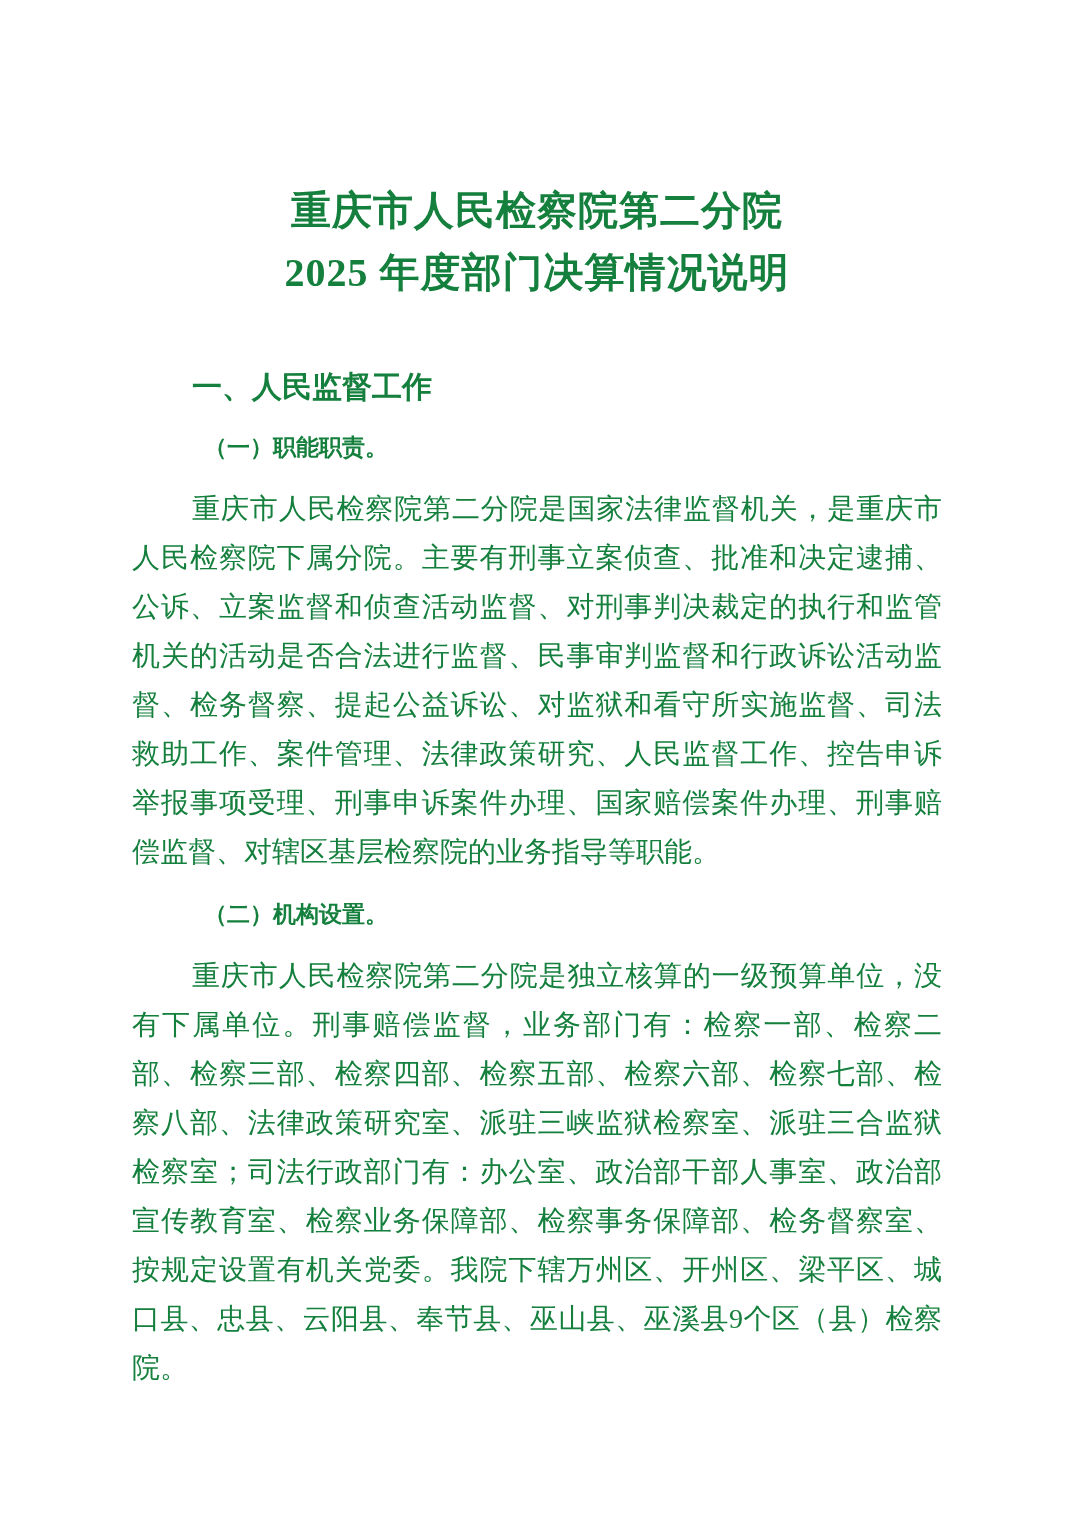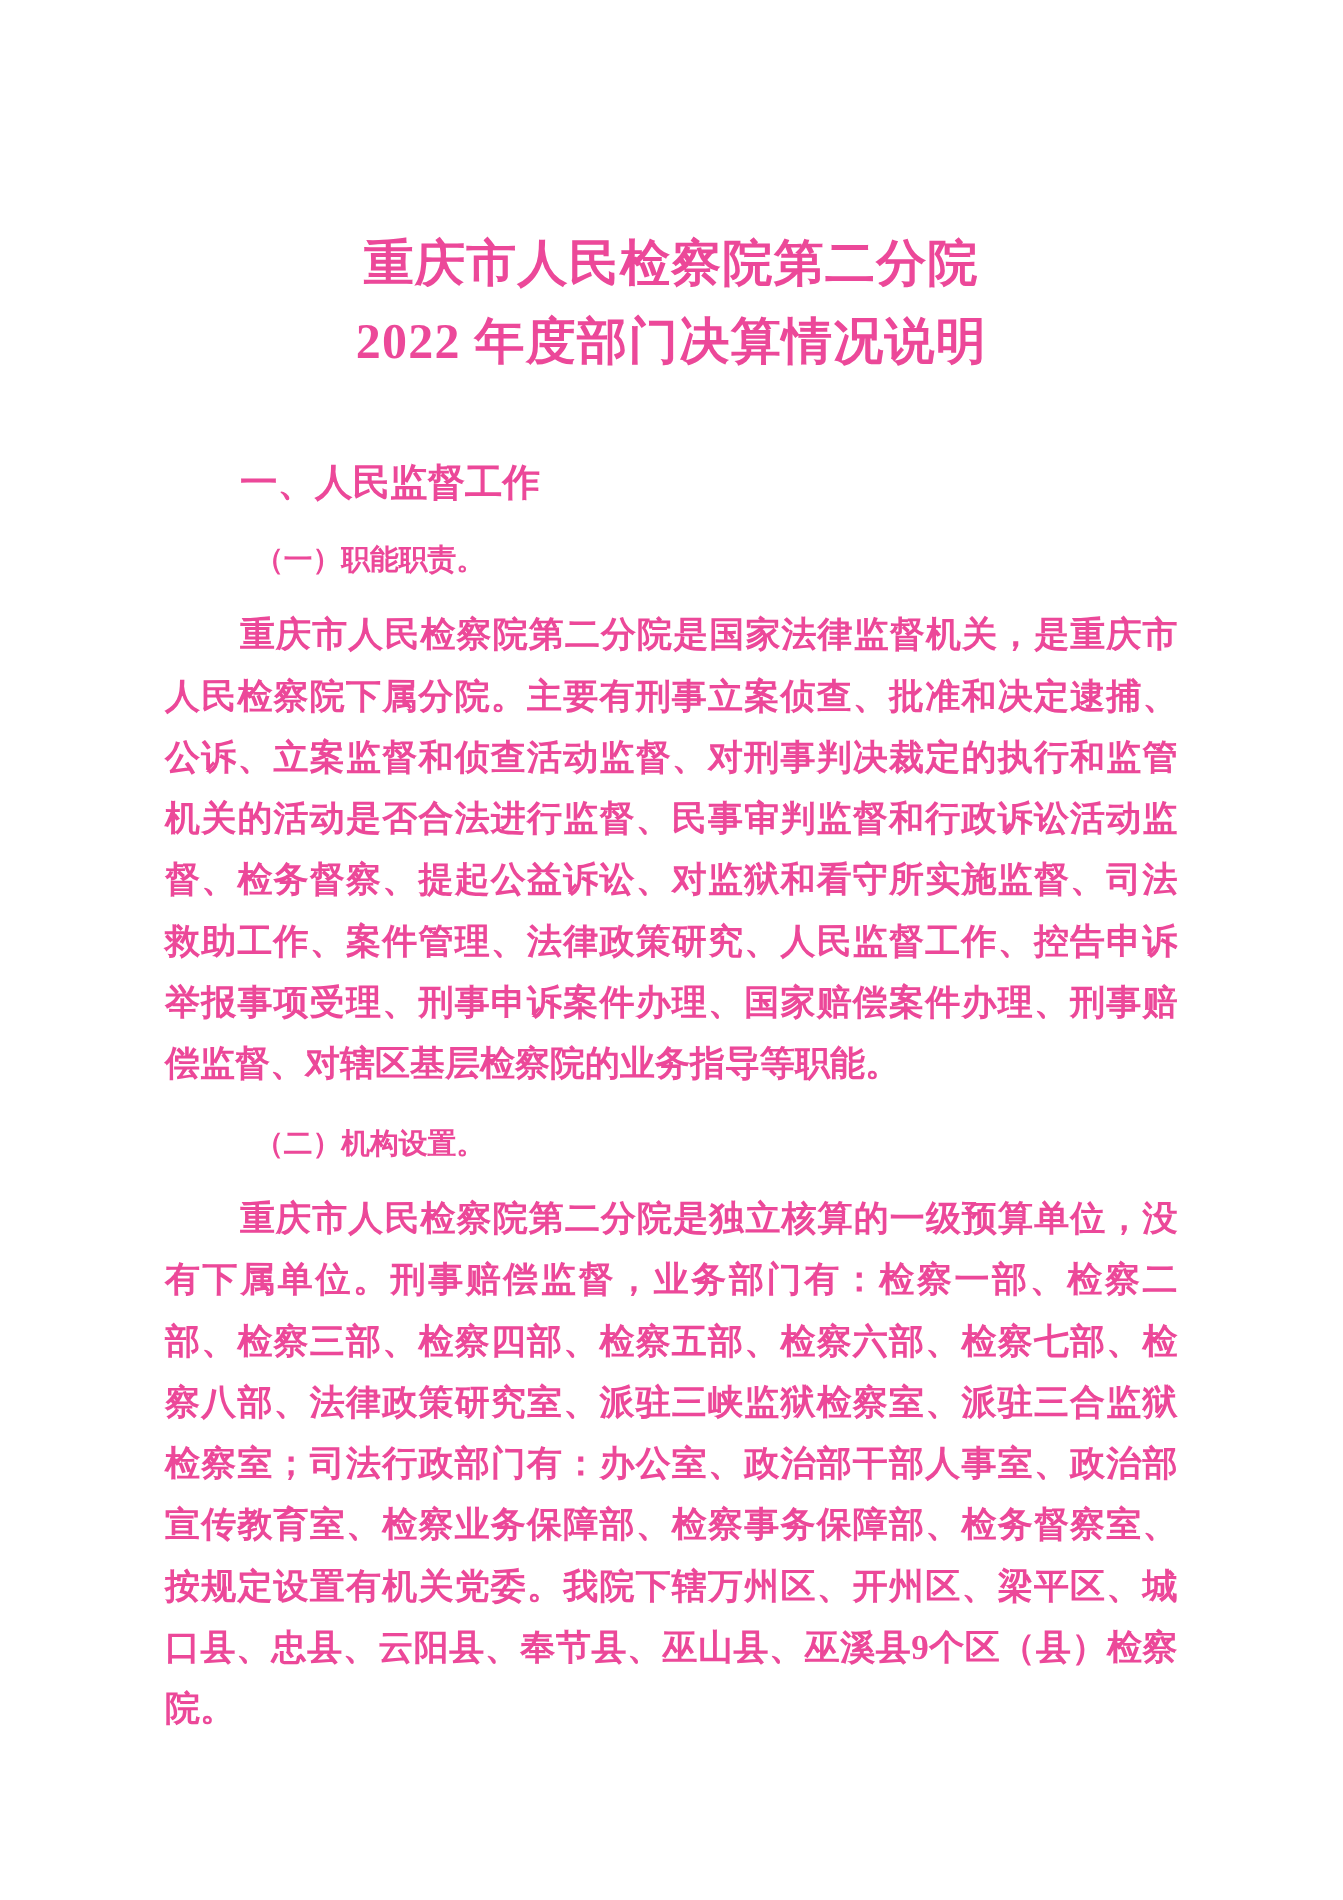--- a/index.html
+++ b/index.html
@@ -7,21 +7,21 @@
     padding: 0;
     background: #e8e8e8;
   }
   .page {
     position: relative;
     width: 1074px;
     height: 1520px;
     margin: 0 auto;
     background: #ffffff;
     overflow: hidden;
-    color: #ec4899;
+    color: #15803d;
   }
   .content {
     box-sizing: border-box;
     width: 100%;
     padding: 180px 132px 0 132px;
   }
   .doc-title {
     margin: 0;
     font-family: "Liberation Serif", "DejaVu Serif", serif;
     font-weight: 700;
@@ -48,39 +48,39 @@
     font-weight: 700;
     font-size: 23px;
     line-height: 49px;
   }
   .sub-heading.second {
     margin-top: 14px;
   }
   .body-paragraph {
     margin: 0;
     font-family: "Liberation Serif", "DejaVu Serif", serif;
-    font-weight: 700;
+    font-weight: 400;
     font-size: 28px;
     line-height: 49px;
     text-align: justify;
     text-justify: inter-ideograph;
     text-align-last: left;
     text-indent: 60px;
     word-break: break-all;
   }
 </style>
 </head>
 <body>
 
 <div class="page">
   <div class="content">
 
     <h1 class="doc-title">
       <span class="title-line">重庆市人民检察院第二分院</span>
-      <span class="title-line">2022 年度部门决算情况说明</span>
+      <span class="title-line">2025 年度部门决算情况说明</span>
     </h1>
 
     <h2 class="section-heading">一、人民监督工作</h2>
 
     <h3 class="sub-heading">（一）职能职责。</h3>
 
     <p class="body-paragraph">重庆市人民检察院第二分院是国家法律监督机关，是重庆市人民检察院下属分院。主要有刑事立案侦查、批准和决定逮捕、公诉、立案监督和侦查活动监督、对刑事判决裁定的执行和监管机关的活动是否合法进行监督、民事审判监督和行政诉讼活动监督、检务督察、提起公益诉讼、对监狱和看守所实施监督、司法救助工作、案件管理、法律政策研究、人民监督工作、控告申诉举报事项受理、刑事申诉案件办理、国家赔偿案件办理、刑事赔偿监督、对辖区基层检察院的业务指导等职能。</p>
 
     <h3 class="sub-heading second">（二）机构设置。</h3>
 

